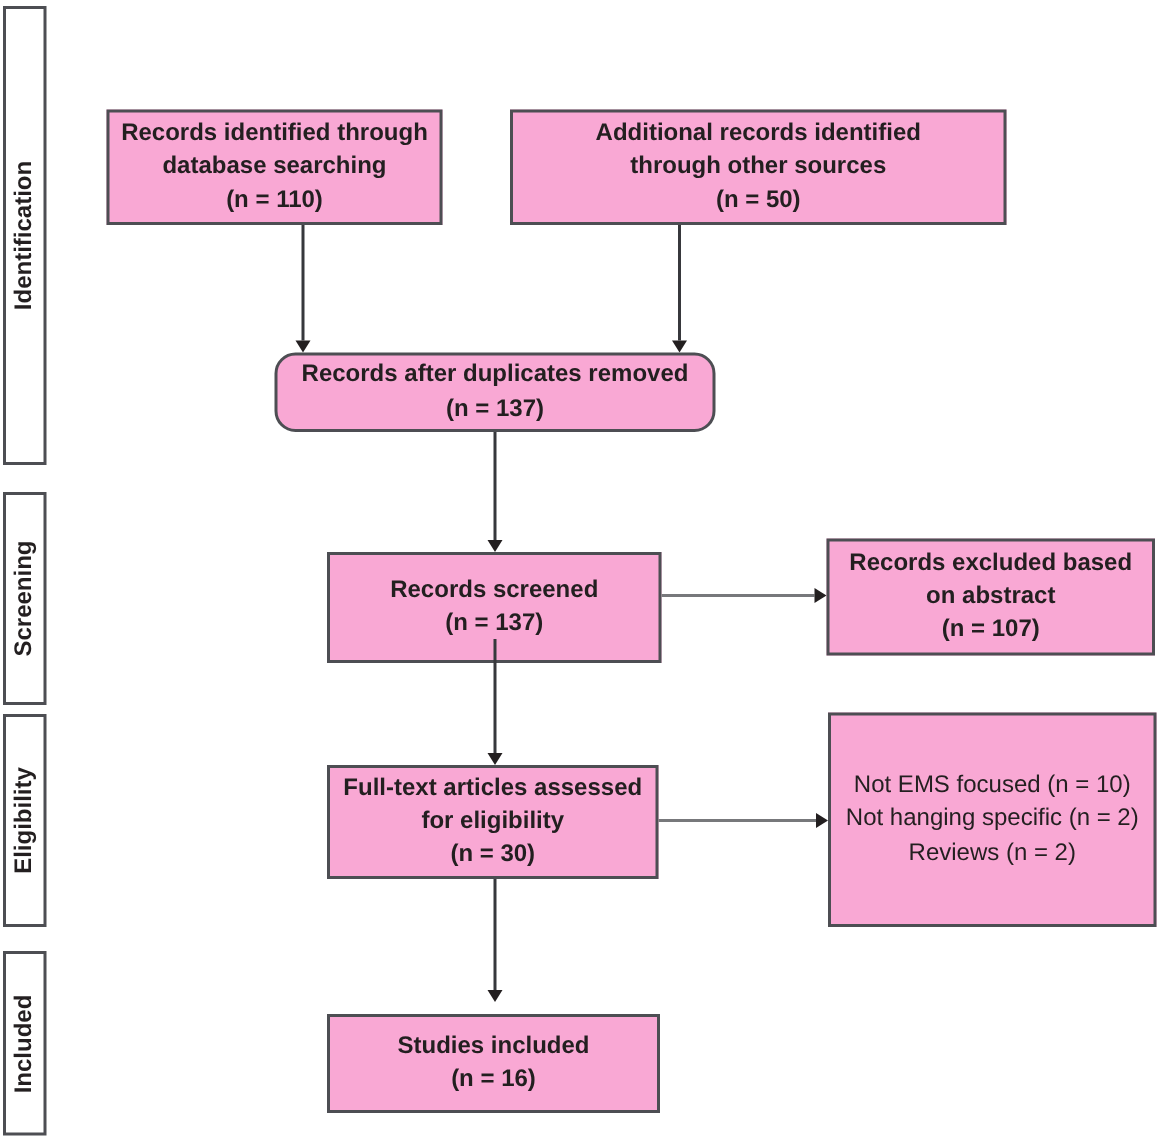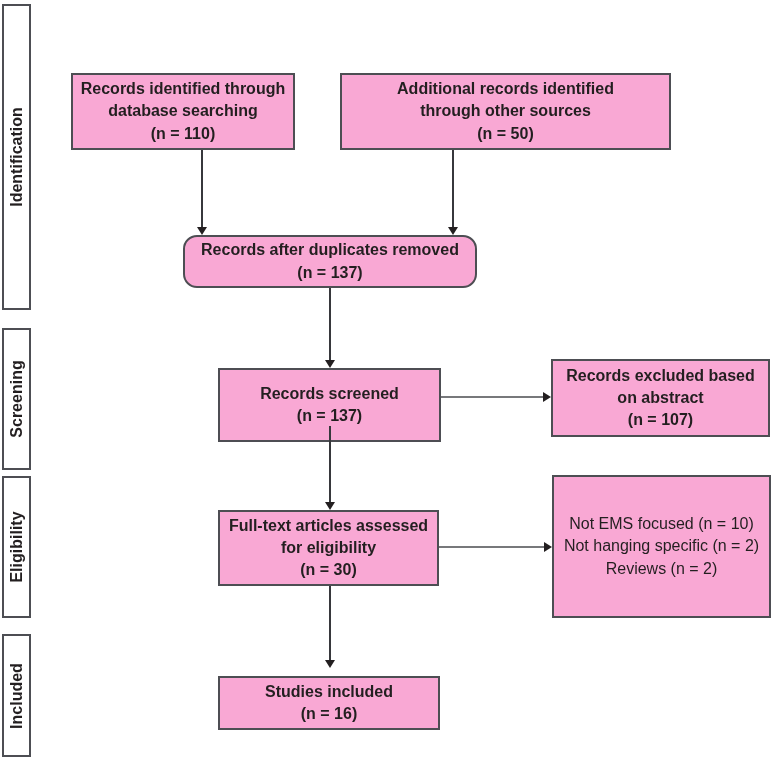--- a/index.html
+++ b/index.html
@@ -145,21 +145,21 @@
   </div>
 
   <div class="node" style="left:552px; top:475px; width:219px; height:143px;">
     <div>
       <div class="node-text regular">Not EMS focused (n = 10)
 Not hanging specific (n = 2)
 Reviews (n = 2)</div>
     </div>
   </div>
 
-  <div class="node" style="left:218px; top:676px; width:222px; height:54px;">
+  <div class="node" style="left:218px; top:676px; width:222px; height:66px;">
     <div class="node-text">Studies included
 (n = 16)</div>
   </div>
 
   <div class="varrow" style="left:201px; top:150px; height:77px;"></div>
   <div class="varrow" style="left:452px; top:150px; height:77px;"></div>
   <div class="varrow" style="left:329px; top:288px; height:72px;"></div>
   <div class="harrow" style="left:441px; top:396px; width:102px;"></div>
   <div class="varrow" style="left:329px; top:426px; height:76px;"></div>
   <div class="harrow" style="left:439px; top:546px; width:105px;"></div>

